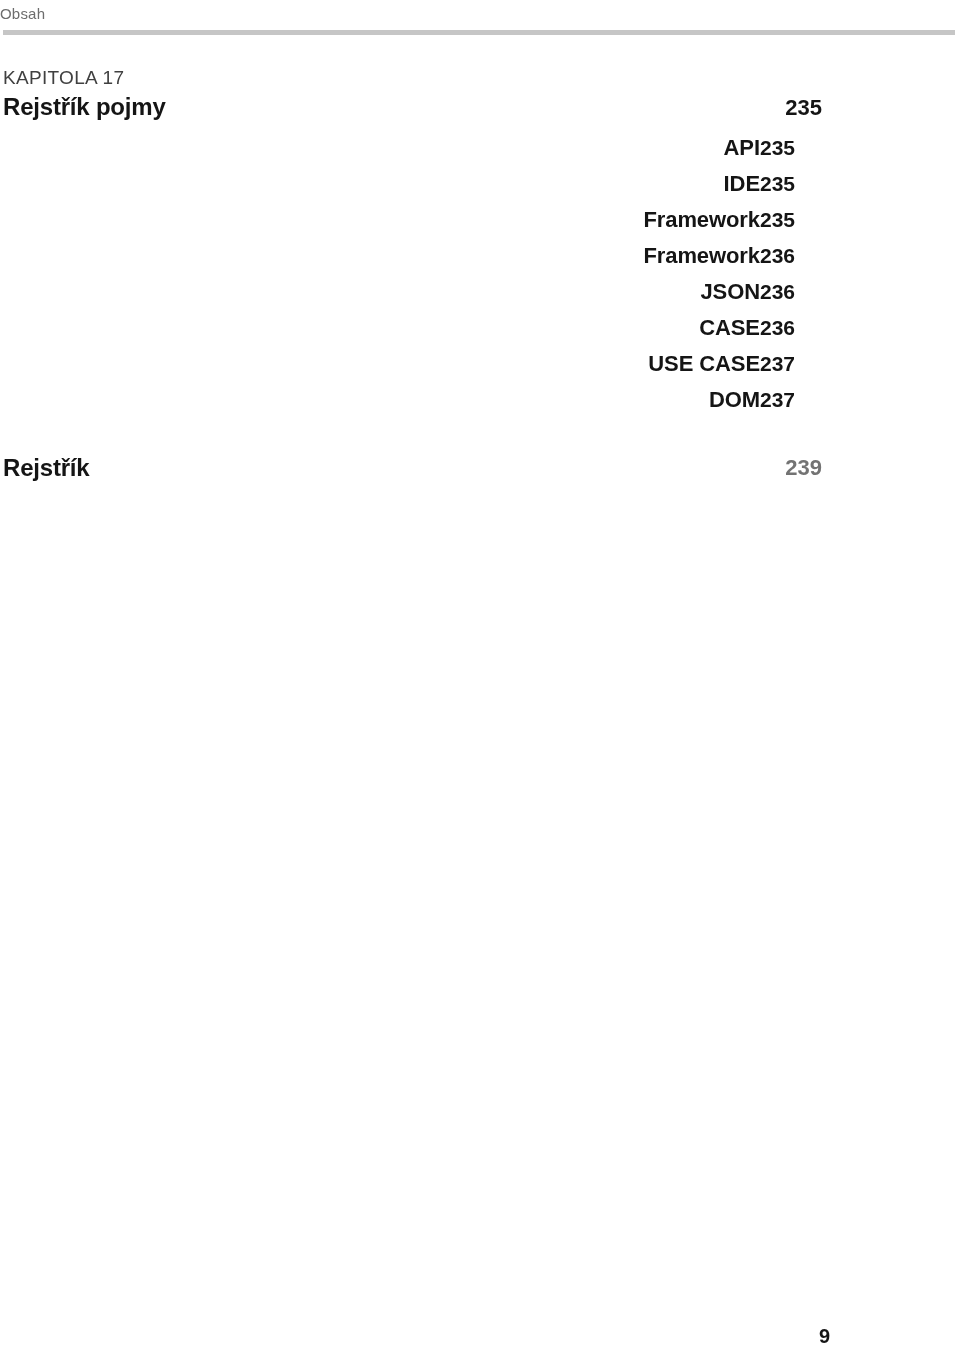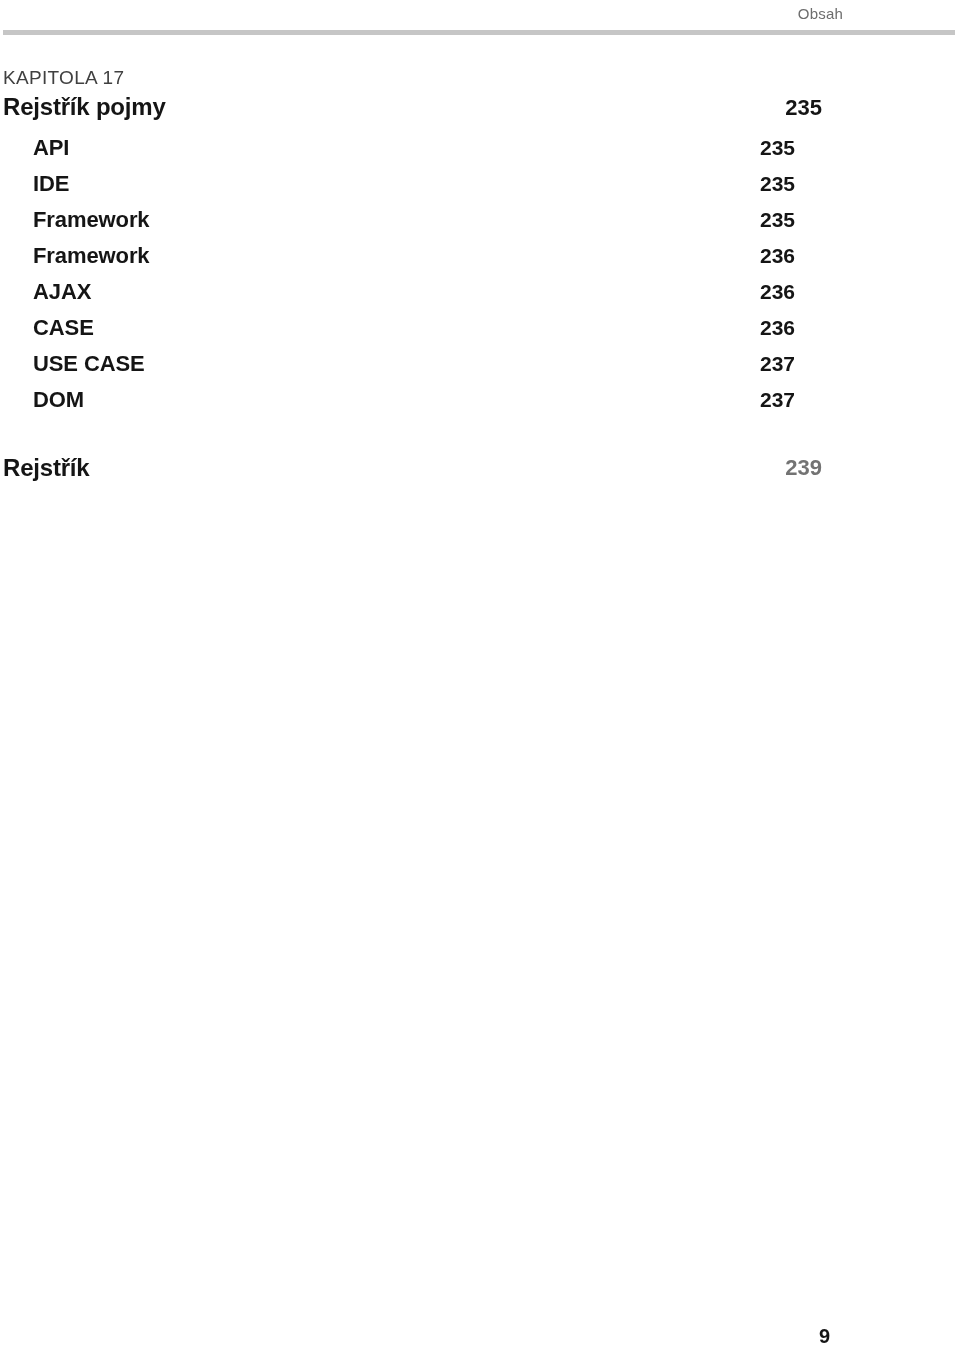--- a/index.html
+++ b/index.html
@@ -18,21 +18,20 @@
     overflow: hidden;
     box-sizing: border-box;
   }
 
   
   .running-head {
     position: absolute;
     top: 4px;
     left: 0;
     width: 843px;
-    text-align: right;
     font-size: 15px;
     font-weight: 400;
     color: #6d6d6d;
     letter-spacing: 0.2px;
     line-height: 20px;
   }
 
   .head-rule {
     position: absolute;
     top: 30px;
@@ -89,21 +88,21 @@
   .entries {
     margin-top: 10px;
     padding-left: 30px;
     width: 792px;
     box-sizing: border-box;
   }
 
   .entry-row {
     display: flex;
     align-items: baseline;
-    justify-content: space-between;
+    justify-content: flex-end;
     height: 36px;
   }
 
   .entry-label {
     font-size: 22px;
     font-weight: 700;
     color: #151515;
     letter-spacing: -0.1px;
     line-height: 30px;
     white-space: nowrap;
@@ -190,21 +189,21 @@
         <span class="entry-label">Framework</span>
         <span class="entry-page">235</span>
       </div>
 
       <div class="entry-row">
         <span class="entry-label">Framework</span>
         <span class="entry-page">236</span>
       </div>
 
       <div class="entry-row">
-        <span class="entry-label">AJAX</span>
+        <span class="entry-label">JSON</span>
         <span class="entry-page">236</span>
       </div>
 
       <div class="entry-row">
         <span class="entry-label">CASE</span>
         <span class="entry-page">236</span>
       </div>
 
       <div class="entry-row">
         <span class="entry-label">USE CASE</span>

